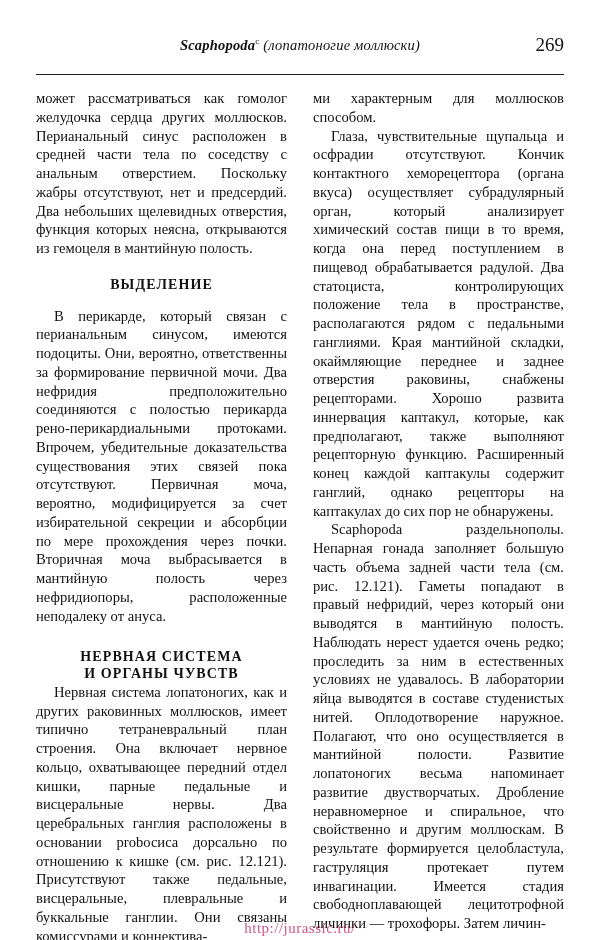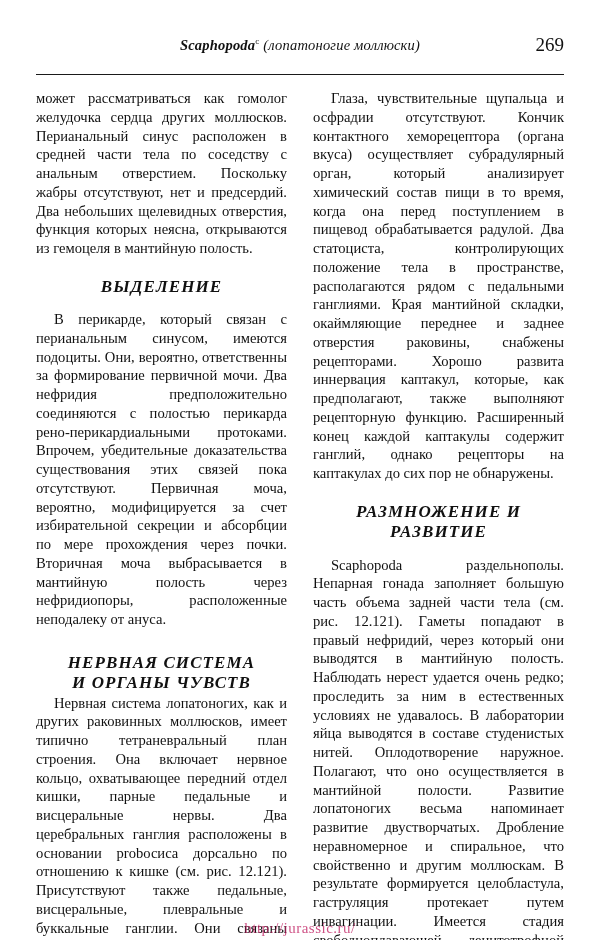--- a/index.html
+++ b/index.html
@@ -73,26 +73,25 @@
   .col p {
     margin: 0;
     text-indent: 18px;
     text-align: justify;
   }
   .col p.noindent {
     text-indent: 0;
   }
   h2.section {
     text-align: center;
-    font-size: 17px;
+    font-size: 14px;
     font-weight: bold;
     letter-spacing: 1.1px;
     margin: 19px 0 13px 0;
     line-height: 1.2;
-    font-style: italic;
   }
   h2.section.tight {
     margin-top: 24px;
     margin-bottom: 0;
   }
   .watermark {
     position: absolute;
     left: 50%;
     transform: translateX(-50%);
     bottom: 3px;
@@ -130,23 +129,23 @@
 
       <h2 class="section tight">
         <span>НЕРВНАЯ СИСТЕМА</span><br>
         <span>И ОРГАНЫ ЧУВСТВ</span>
       </h2>
 
       <p>Нервная система лопатоногих, как и других раковинных моллюсков, имеет типично тетраневральный план строения. Она включает нервное кольцо, охватывающее передний отдел кишки, парные педальные и висцеральные нервы. Два церебральных ганглия расположены в основании probосиса дорсально по отношению к кишке (см. рис. 12.121). Присутствуют также педальные, висцеральные, плевральные и буккальные ганглии. Они связаны комиссурами и коннектива-</p>
     </div>
 
     <div class="col">
+      <p class="noindent">ми характерным для моллюсков способом.</p>
       <p>Глаза, чувствительные щупальца и осфрадии отсутствуют. Кончик контактного хеморецептора (органа вкуса) осуществляет субрадулярный орган, который анализирует химический состав пищи в то время, когда она перед поступлением в пищевод обрабатывается радулой. Два статоциста, контролирующих положение тела в пространстве, располагаются рядом с педальными ганглиями. Края мантийной складки, окаймляющие переднее и заднее отверстия раковины, снабжены рецепторами. Хорошо развита иннервация каптакул, которые, как предполагают, также выполняют рецепторную функцию. Расширенный конец каждой каптакулы содержит ганглий, однако рецепторы на каптакулах до сих пор не обнаружены.</p>
 
-      <h2 class="section">РАЗМНОЖЕНИЕ И РАЗВИТИЕ</h2>
 
       <p>Scaphopoda раздельнополы. Непарная гонада заполняет большую часть объема задней части тела (см. рис. 12.121). Гаметы попадают в правый нефридий, через который они выводятся в мантийную полость. Наблюдать нерест удается очень редко; проследить за ним в естественных условиях не удавалось. В лаборатории яйца выводятся в составе студенистых нитей. Оплодотворение наружное. Полагают, что оно осуществляется в мантийной полости. Развитие лопатоногих весьма напоминает развитие двустворчатых. Дробление неравномерное и спиральное, что свойственно и другим моллюскам. В результате формируется целобластула, гаструляция протекает путем инвагинации. Имеется стадия свободноплавающей лецитотрофной личинки — трохофоры. Затем личин-</p>
     </div>
 
   </div>
 
   <div class="watermark">http://jurassic.ru/</div>
 </div>
 
 </body></html>

